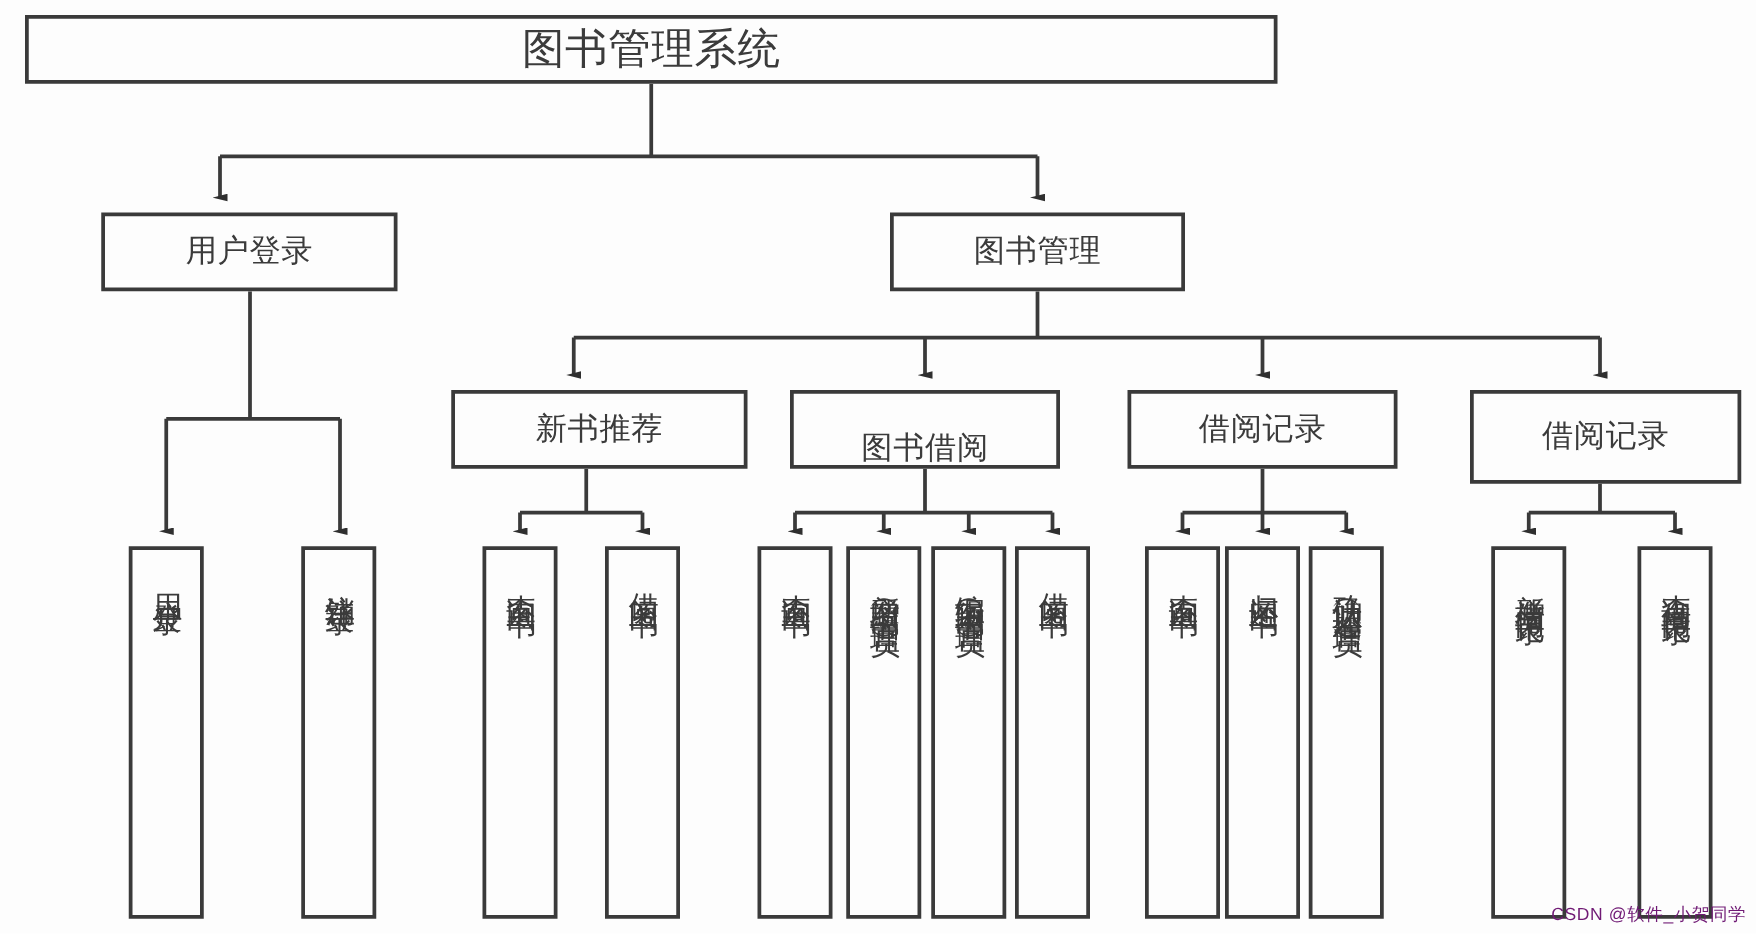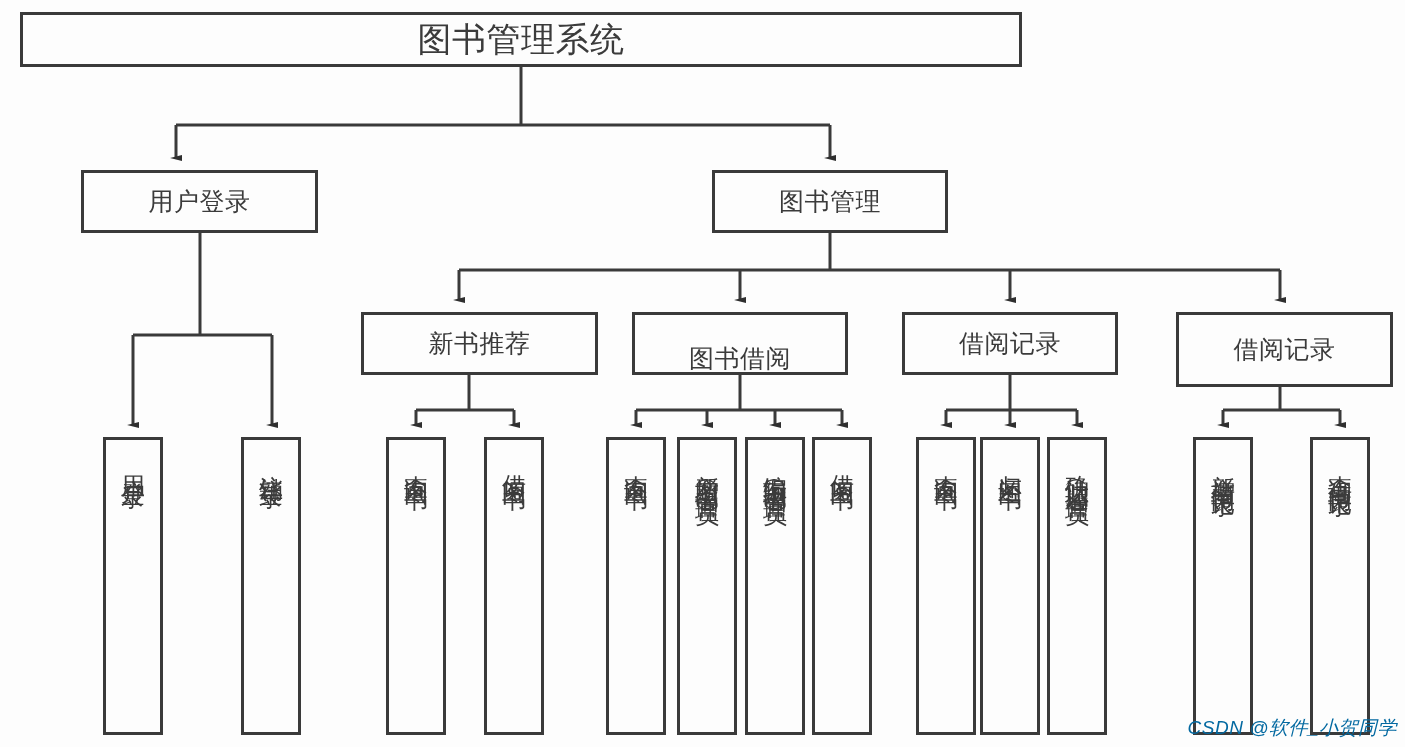--- a/index.html
+++ b/index.html
@@ -48,26 +48,25 @@
     text-orientation:upright;
     font-size:24px;
     letter-spacing:4px;
     white-space:normal;
     line-height:1;
   }
   .watermark{
     position:absolute;
     right:8px;
     bottom:6px;
-    font-size:19px;
-    color:#0369a1;
+    font-size:14px;
+    color:#701a75;
     letter-spacing:0.5px;
     white-space:nowrap;
     font-family:"Liberation Sans","DejaVu Sans",sans-serif;
-    font-style:italic;
   }
 </style>
 </head>
 <body>
 
 <div id="canvas">
 
   <svg class="lines" viewBox="0 0 1405 747">
     <defs>
       <marker id="arrow" markerWidth="10" markerHeight="12" refX="3" refY="6" orient="auto" markerUnits="userSpaceOnUse">

